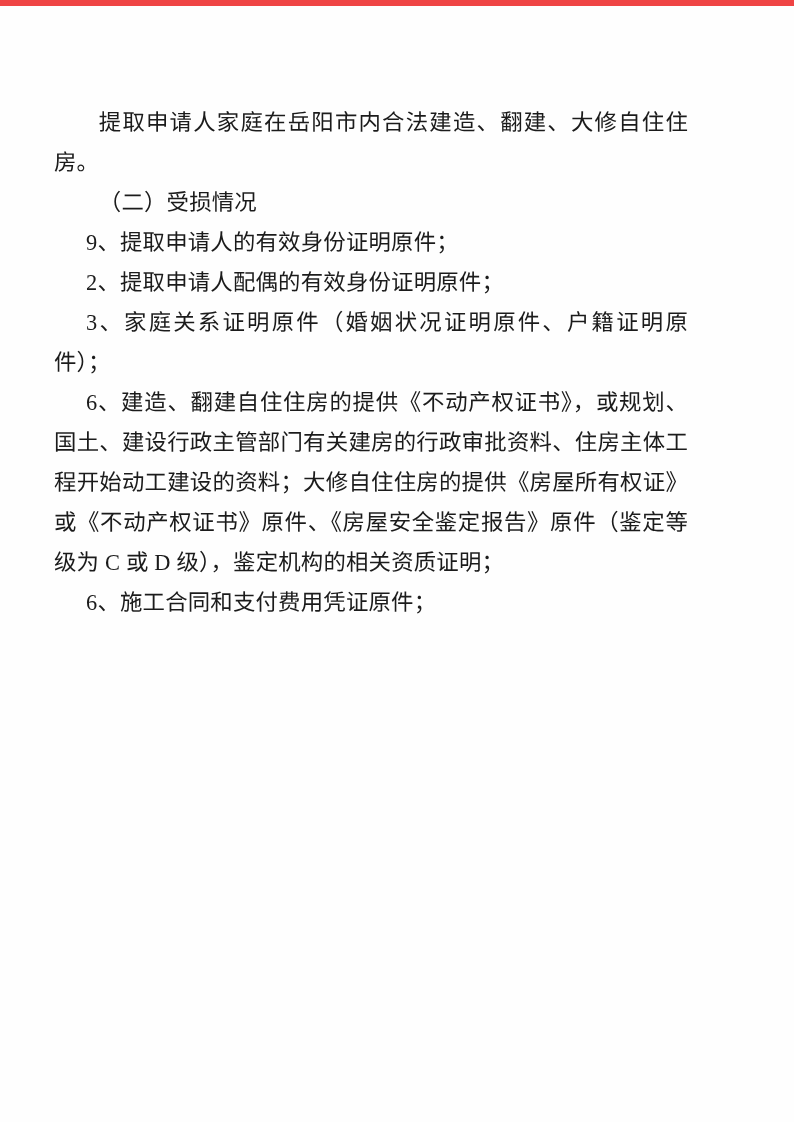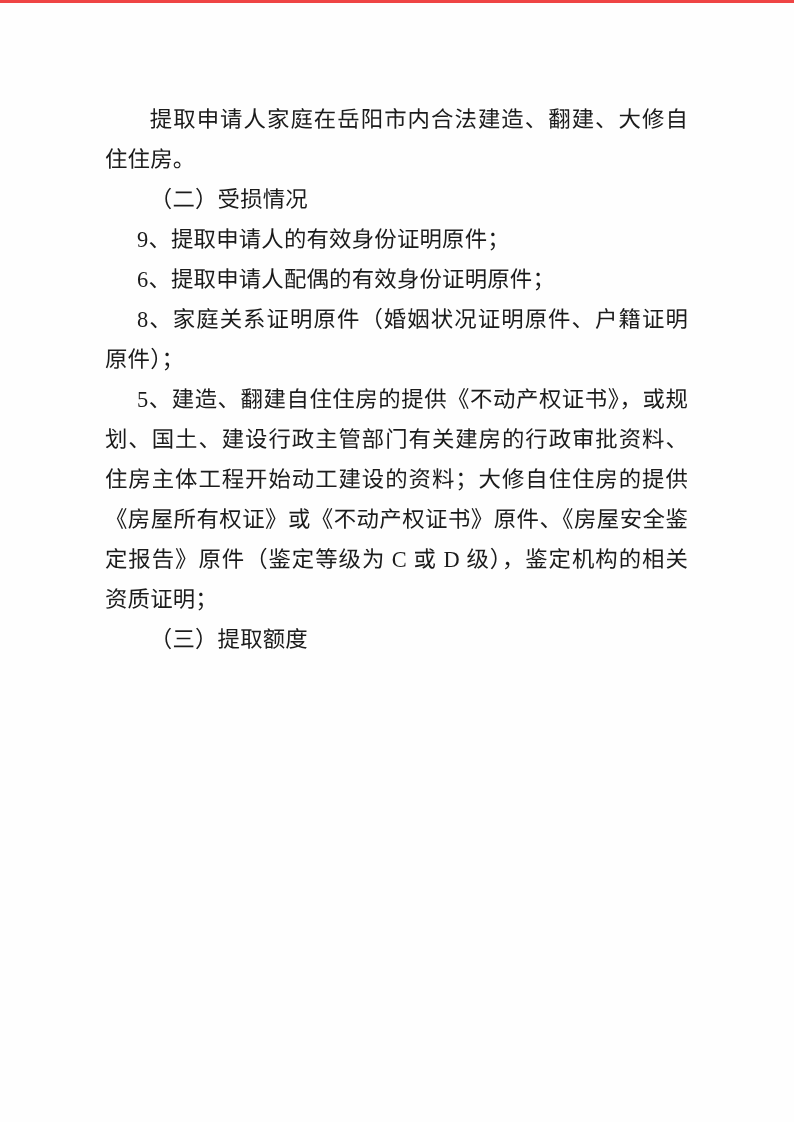--- a/index.html
+++ b/index.html
@@ -6,22 +6,22 @@
     margin: 0;
     padding: 0;
     background: #ffffff;
   }
   .doc-page {
     position: relative;
     box-sizing: border-box;
     width: 794px;
     height: 1122px;
     background: #fefefe;
-    border-top: 3px solid #ef4444;
-    padding: 97px 106px 0 105px;
+    border-top: 6px solid #ef4444;
+    padding: 97px 106px 0 54px;
     overflow: hidden;
     font-family: "Liberation Serif", "DejaVu Serif", serif;
     font-size: 22.4px;
     line-height: 40px;
     color: #1b1b1b;
   }
   .para {
     margin: 0;
     text-align: justify;
     text-justify: inter-character;
@@ -32,17 +32,17 @@
     text-indent: 32px;   
   }
 </style>
 </head>
 <body>
 
 <div class="doc-page">
   <p class="para">提取申请人家庭在岳阳市内合法建造、翻建、大修自住住房。</p>
   <p class="para">（二）受损情况</p>
   <p class="para num-indent">9、提取申请人的有效身份证明原件；</p>
-  <p class="para num-indent">6、提取申请人配偶的有效身份证明原件；</p>
-  <p class="para num-indent">8、家庭关系证明原件（婚姻状况证明原件、户籍证明原件）；</p>
-  <p class="para num-indent">5、建造、翻建自住住房的提供《不动产权证书》，或规划、国土、建设行政主管部门有关建房的行政审批资料、住房主体工程开始动工建设的资料；大修自住住房的提供《房屋所有权证》或《不动产权证书》原件、《房屋安全鉴定报告》原件（鉴定等级为 C 或 D 级），鉴定机构的相关资质证明；</p>
-  <p class="para">（三）提取额度</p>
+  <p class="para num-indent">2、提取申请人配偶的有效身份证明原件；</p>
+  <p class="para num-indent">3、家庭关系证明原件（婚姻状况证明原件、户籍证明原件）；</p>
+  <p class="para num-indent">6、建造、翻建自住住房的提供《不动产权证书》，或规划、国土、建设行政主管部门有关建房的行政审批资料、住房主体工程开始动工建设的资料；大修自住住房的提供《房屋所有权证》或《不动产权证书》原件、《房屋安全鉴定报告》原件（鉴定等级为 C 或 D 级），鉴定机构的相关资质证明；</p>
+  <p class="para num-indent">6、施工合同和支付费用凭证原件；</p>
 </div>
 
 </body></html>

